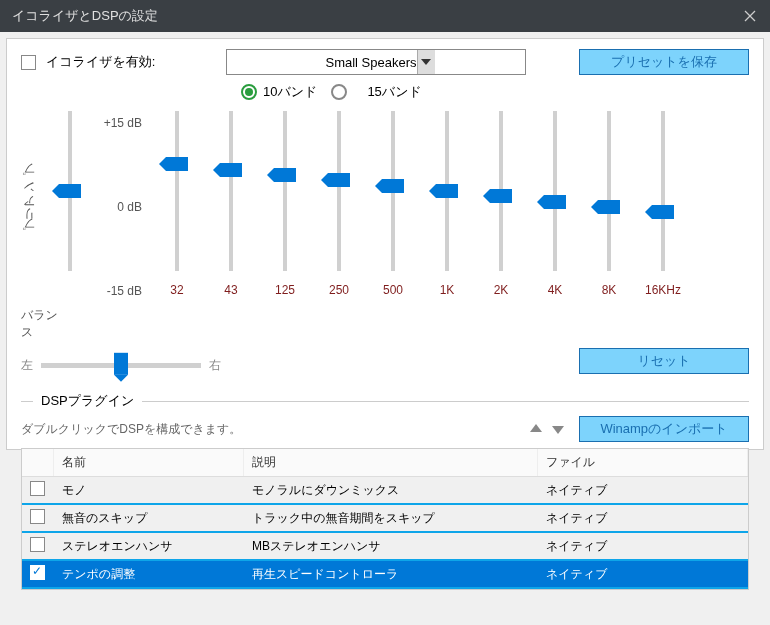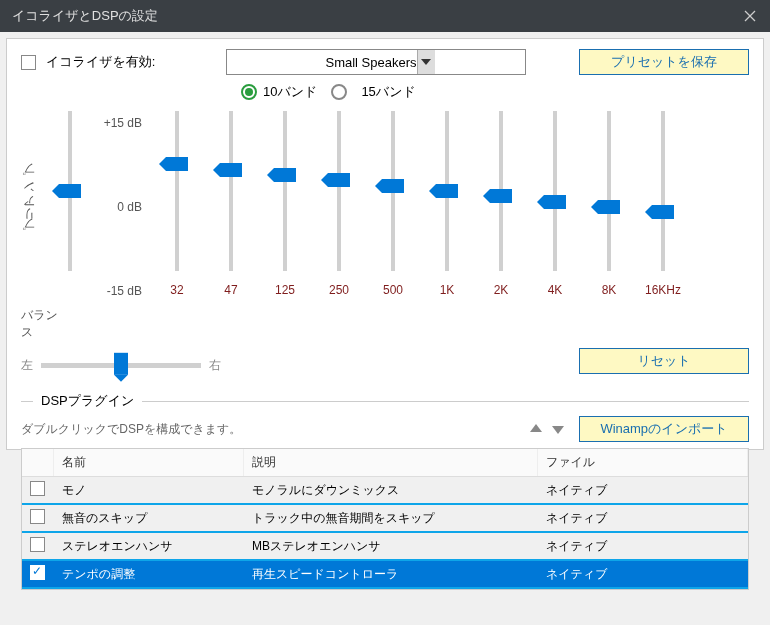--- a/index.html
+++ b/index.html
@@ -10,21 +10,21 @@
 .close-btn svg { width: 12px; height: 12px; }
 .content { background: #fff; margin: 6px; border: 1px solid #ccc; height: 412px; padding: 10px 14px; position: relative; }
 .top-row { display: flex; align-items: center; gap: 10px; margin-bottom: 8px; }
 .checkbox { appearance: none; width: 15px; height: 15px; border: 1px solid #888; background: #fff; cursor: pointer; position: relative; }
 .checkbox:checked { background: #0078d7; border-color: #0078d7; }
 .checkbox:checked::after { content: "✓"; color: #fff; position: absolute; top: -2px; left: 1px; font-size: 12px; }
 .eq-label { flex: 0 0 170px; }
 .preset-select { position: relative; flex: 0 0 300px; }
 .preset-select-box { border: 1px solid #888; background: #fff; height: 26px; display: flex; align-items: center; padding: 0 8px; justify-content: center; cursor: pointer; }
 .preset-select-arrow { background: #ddd; width: 18px; height: 24px; display: flex; align-items: center; justify-content: center; margin-right: -8px; border-left: 1px solid #aaa; }
-.save-btn, .reset-btn, .import-btn { border: 1px solid #1a6fb0; background: #fef9c3; color: #1a6fb0; height: 26px; padding: 0 16px; cursor: pointer; flex: 0 0 170px; }
+.save-btn, .reset-btn, .import-btn { border: 1px solid #1a6fb0; background: #7dd3fc; color: #1a6fb0; height: 26px; padding: 0 16px; cursor: pointer; flex: 0 0 170px; }
 .band-row { display: flex; align-items: center; gap: 14px; margin-left: 220px; margin-bottom: 6px; }
 .radio { appearance: none; width: 16px; height: 16px; border: 2px solid #888; border-radius: 50%; cursor: pointer; position: relative; }
 .radio:checked { border-color: #2a9d3e; }
 .radio:checked::after { content: ""; position: absolute; top: 2px; left: 2px; width: 8px; height: 8px; background: #2a9d3e; border-radius: 50%; }
 .eq-area { position: relative; height: 200px; display: flex; margin-top: 6px; }
 .preamp-label { writing-mode: vertical-rl; transform: rotate(180deg); font-size: 12px; color: #555; align-self: center; margin-right: 8px; }
 .yaxis { width: 60px; position: relative; }
 .yaxis span { position: absolute; right: 8px; font-size: 12px; color: #555; transform: translateY(-50%); }
 .slider-col { width: 54px; display: flex; flex-direction: column; align-items: center; }
 .slider-track { width: 4px; height: 160px; background: #d0d0d0; position: relative; margin: 4px 0; }
@@ -90,21 +90,21 @@
     </div>
     <div style="flex:1"></div>
     <button class="save-btn">プリセットを保存</button>
   </div>
 
   <div class="band-row">
     <label style="display:flex;align-items:center;gap:6px;">
       <input type="radio" class="radio" name="bands" checked="" style="">
       <span>10バンド</span>
     </label>
-    <label style="display:flex;align-items:center;gap:14px;">
+    <label style="display:flex;align-items:center;gap:20px;">
       <input type="radio" class="radio" name="bands" style="">
       <span>15バンド</span>
     </label>
   </div>
 
   <div class="eq-area">
     <span class="preamp-label">プリアンプ</span>
     <div class="hidden-preamp-col">
       <div class="slider-track preamp">
         <div class="slider-thumb" style="top:50%;"></div>
@@ -120,21 +120,21 @@
         <div class="slider-col">
           <div class="slider-track">
             <div class="slider-thumb" style="top: 33.3333%;"></div>
           </div>
           <span class="freq-label">32</span>
         </div>
         <div class="slider-col">
           <div class="slider-track">
             <div class="slider-thumb" style="top: 36.6667%;"></div>
           </div>
-          <span class="freq-label">47</span>
+          <span class="freq-label">43</span>
         </div>
         <div class="slider-col">
           <div class="slider-track">
             <div class="slider-thumb" style="top: 40%;"></div>
           </div>
           <span class="freq-label">125</span>
         </div>
         <div class="slider-col">
           <div class="slider-track">
             <div class="slider-thumb" style="top: 43.3333%;"></div>

